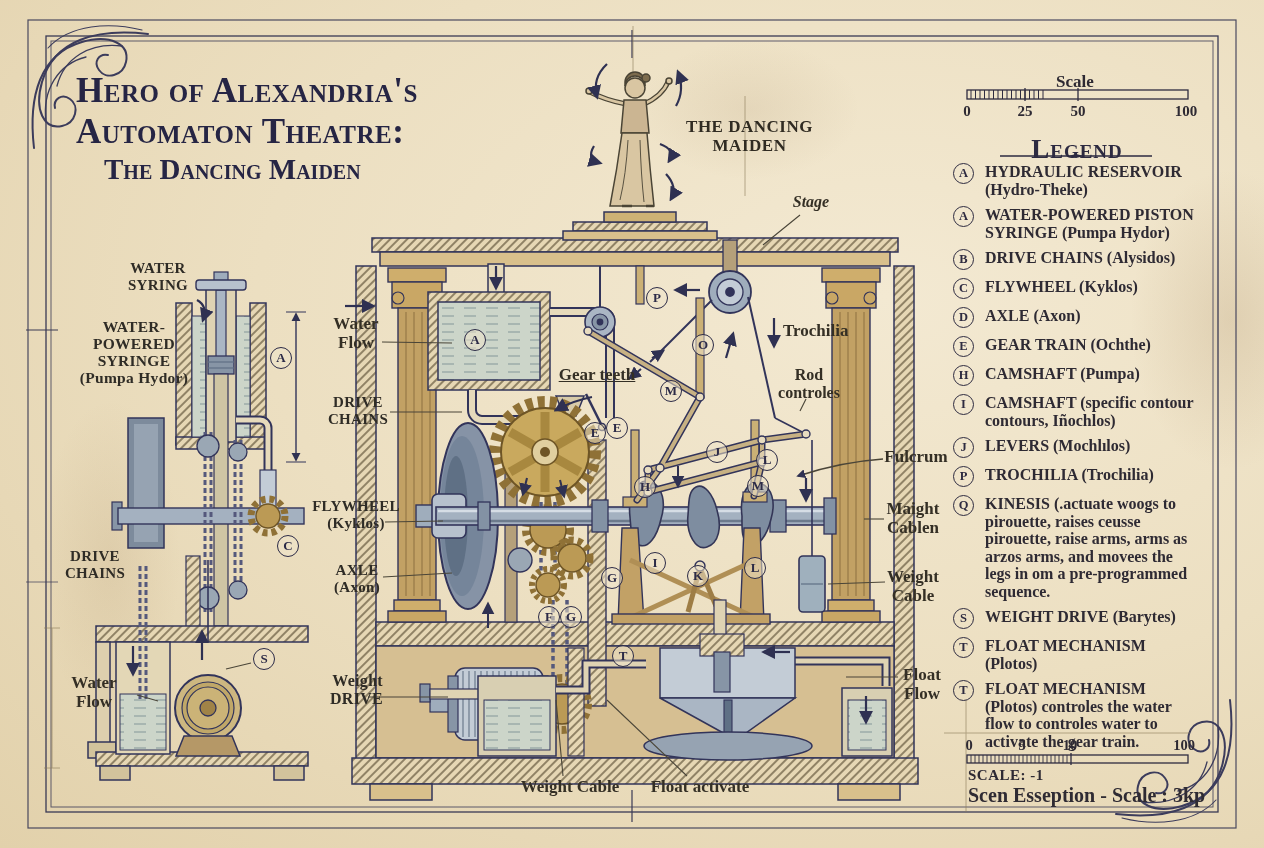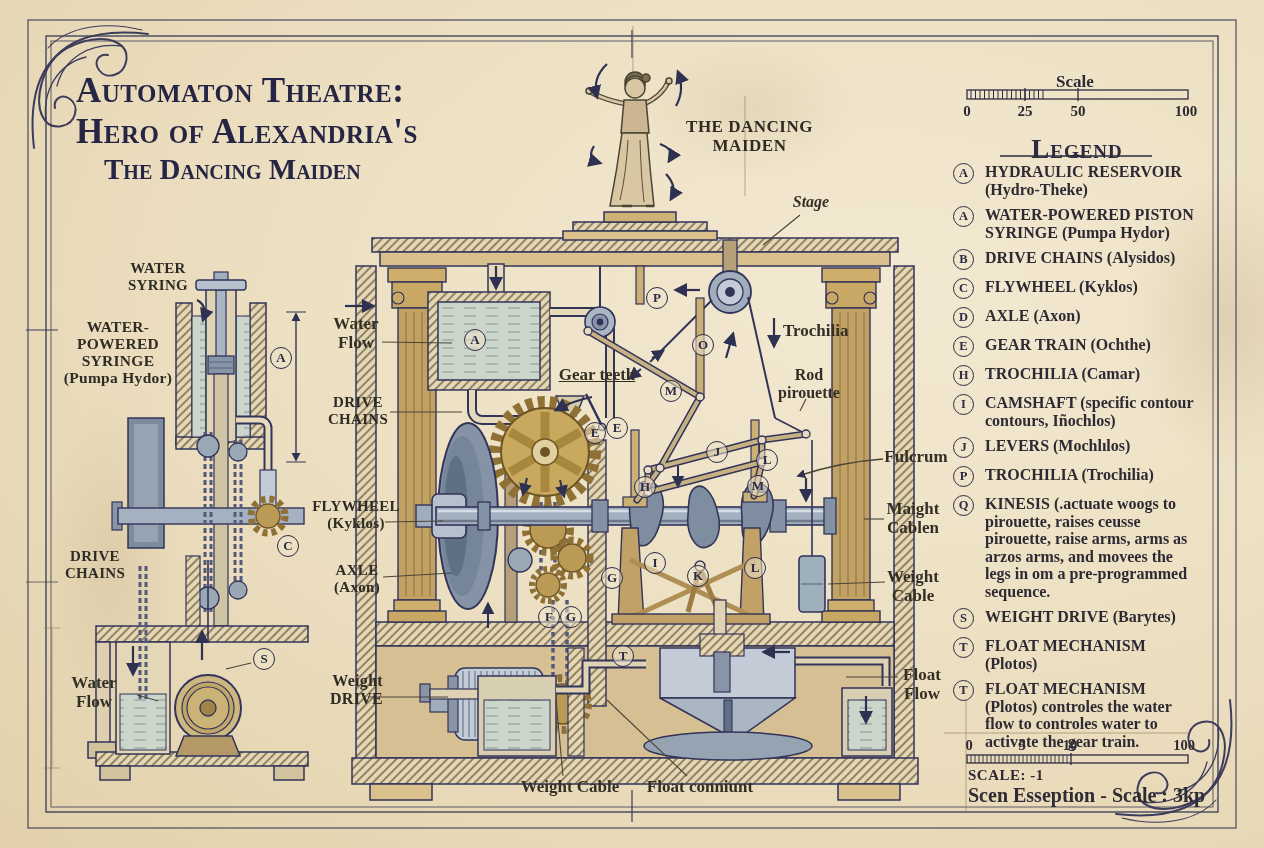--- a/index.html
+++ b/index.html
@@ -390,22 +390,22 @@
       <line x1="1078" y1="88" x2="1078" y2="101" stroke-width="1.3"></line>
     </g>
     <g stroke="#2e2b40" fill="none">
       <rect x="967" y="755" width="221" height="8" stroke-width="1.3"></rect>
       <path d="M971,755 V763 M975,755 V763 M979,755 V763 M983,755 V763 M987,755 V763 M991,755 V763 M995,755 V763 M999,755 V763 M1003,755 V763 M1007,755 V763 M1011,755 V763 M1015,755 V763 M1019,755 V763 M1023,755 V763 M1027,755 V763 M1031,755 V763 M1035,755 V763 M1039,755 V763 M1043,755 V763 M1047,755 V763 M1051,755 V763 M1055,755 V763 M1059,755 V763 M1063,755 V763 M1067,755 V763" stroke-width=".9"></path>
       <line x1="1071" y1="753" x2="1071" y2="765" stroke-width="1.3"></line>
     </g>
   </svg>
 
   <div class="title-block">
+    <div class="t1">Hero of Alexandria's</div>
     <div class="t1">Automaton Theatre:</div>
-    <div class="t1">Hero of Alexandria's</div>
     <div class="t3">The Dancing Maiden</div>
   </div>
 
   <div class="lbl" style="left:652px;top:118px;width:195px;font-size:17px;font-weight:700;letter-spacing:.5px;color:#302b22;">THE DANCING MAIDEN</div>
   <div class="lbl rom" style="left:786px;top:193px;width:50px;font-size:16px;font-style:italic;">Stage</div>
 
   <div class="lbl" style="left:1030px;top:73px;width:90px;font-size:17px;font-weight:600;color:#2e2a33;">Scale</div>
   <span class="tick" style="left:957px;top:103px;width:20px;">0</span>
   <span class="tick" style="left:1015px;top:103px;width:20px;">25</span>
   <span class="tick" style="left:1068px;top:103px;width:20px;">50</span>
@@ -436,21 +436,21 @@
     <div class="lg-item">
         <span class="lg-letter">D</span>
         <span class="lg-text">AXLE (Axon)</span>
       </div>
     <div class="lg-item">
         <span class="lg-letter">E</span>
         <span class="lg-text">GEAR TRAIN (Ochthe)</span>
       </div>
     <div class="lg-item">
         <span class="lg-letter">H</span>
-        <span class="lg-text">TROCHILIA (Camar)</span>
+        <span class="lg-text">CAMSHAFT (Pumpa)</span>
       </div>
     <div class="lg-item">
         <span class="lg-letter">I</span>
         <span class="lg-text">CAMSHAFT (specific contour contours, Iñochlos)</span>
       </div>
     <div class="lg-item">
         <span class="lg-letter">J</span>
         <span class="lg-text">LEVERS (Mochlılos)</span>
       </div>
     <div class="lg-item">
@@ -476,38 +476,38 @@
   </div>
 
   <span class="tick" style="left:961px;top:737px;width:16px;font-size:14.5px;">0</span>
   <span class="tick" style="left:1014px;top:737px;width:16px;font-size:14.5px;">5</span>
   <span class="tick" style="left:1059px;top:737px;width:22px;font-size:14.5px;">10</span>
   <span class="tick" style="left:1170px;top:737px;width:28px;font-size:14.5px;">100</span>
   <div class="lbl" style="left:968px;top:767px;width:120px;text-align:left;font-size:15px;font-weight:600;letter-spacing:.5px;color:#2e2a33;">SCALE: -1</div>
   <div class="lbl" style="left:968px;top:784px;width:240px;text-align:left;font-size:20px;font-weight:600;color:#2f2b33;">Scen Esseption - Scale : 3kp</div>
 
   <div class="lbl caps" style="left:118px;top:260px;width:80px;">WATER SYRING</div>
-  <div class="lbl caps" style="left:62px;top:318px;width:112px;font-size:15.5px;">WATER-POWERED SYRINGE (Pumpa Hydor)</div>
+  <div class="lbl caps" style="left:78px;top:318px;width:112px;font-size:15.5px;">WATER-POWERED SYRINGE (Pumpa Hydor)</div>
   <div class="lbl caps" style="left:55px;top:548px;width:80px;">DRIVE CHAINS</div>
   <div class="lbl rom" style="left:52px;top:674px;width:84px;">Water Flow</div>
 
   <div class="lbl rom" style="left:320px;top:315px;width:72px;">Water Flow</div>
   <div class="lbl caps" style="left:318px;top:394px;width:80px;">DRIVE CHAINS</div>
   <div class="lbl rom" style="left:557px;top:366px;width:80px;text-decoration:underline;">Gear teeth</div>
   <div class="lbl caps" style="left:312px;top:498px;width:88px;">FLYWHEEL (Kyklos)</div>
   <div class="lbl caps" style="left:315px;top:562px;width:84px;">AXLE (Axon)</div>
   <div class="lbl caps" style="left:303px;top:672px;width:80px;font-size:16px;text-align:right;">Weight DRIVE</div>
   <div class="lbl rom" style="left:783px;top:322px;width:80px;text-align:left;">Trochilia</div>
-  <div class="lbl rom" style="left:768px;top:366px;width:82px;font-size:16px;">Rod pirouette</div>
+  <div class="lbl rom" style="left:768px;top:366px;width:82px;font-size:16px;">Rod controles</div>
   <div class="lbl rom" style="left:884px;top:448px;width:64px;">Fulcrum</div>
   <div class="lbl rom" style="left:881px;top:500px;width:64px;">Maight Cablen</div>
   <div class="lbl rom" style="left:881px;top:568px;width:64px;">Weight Cable</div>
   <div class="lbl rom" style="left:896px;top:666px;width:52px;">Float Flow</div>
   <div class="lbl rom" style="left:520px;top:778px;width:100px;white-space:nowrap;">Weight Cable</div>
-  <div class="lbl rom" style="left:645px;top:778px;width:110px;white-space:nowrap;">Float conniunt</div>
+  <div class="lbl rom" style="left:645px;top:778px;width:110px;white-space:nowrap;">Float activate</div>
 
   <div class="co" style="left:270px;top:347px;">A</div>
   <div class="co" style="left:277px;top:535px;">C</div>
   <div class="co" style="left:253px;top:648px;">S</div>
 
   <div class="co" style="left:464px;top:329px;">A</div>
   <div class="co" style="left:646px;top:287px;">P</div>
   <div class="co" style="left:692px;top:334px;">O</div>
   <div class="co" style="left:660px;top:380px;">M</div>
   <div class="co" style="left:584px;top:422px;">E</div>

